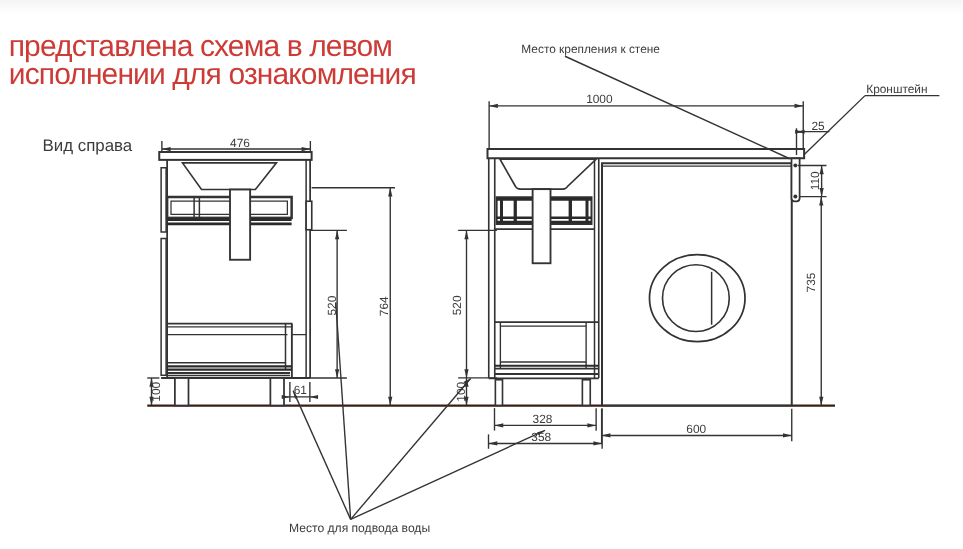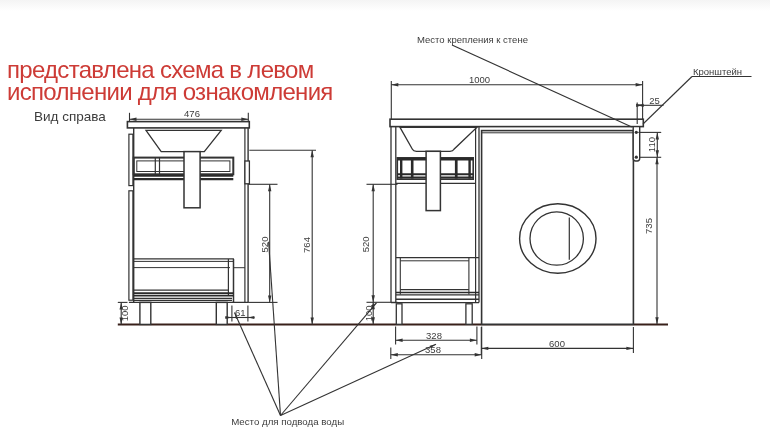--- a/index.html
+++ b/index.html
@@ -1,18 +1,18 @@
 <!DOCTYPE html>
 <html><head>
 <meta charset="utf-8">
 <style>
 html,body{margin:0;padding:0;background:#fff;}
 #wrap{position:relative;width:770px;height:439px;background:#fff;overflow:hidden;
 font-family:"Liberation Sans", sans-serif;}
-.red{position:absolute;left:7px;top:27px;color:#cd3b36;font-size:24px;line-height:21.5px;letter-spacing:-0.7px;white-space:nowrap;margin-top:32px;}
+.red{position:absolute;left:7px;top:27px;color:#cd3b36;font-size:24px;line-height:21.5px;letter-spacing:-0.7px;white-space:nowrap;}
 svg text{font-family:"Liberation Sans", sans-serif;fill:#3c3c3c;}
 </style>
 </head>
 <body>
 <div id="wrap">
 
 <div style="position:absolute;left:0;top:0;width:770px;height:11px;background:linear-gradient(#f4f4f4,#ffffff);"></div>
 
 <div class="red">представлена схема в левом<br>исполнении для ознакомления</div>
 <svg width="770" height="439" viewBox="0 0 770 439" style="position:absolute;left:0;top:0;">

